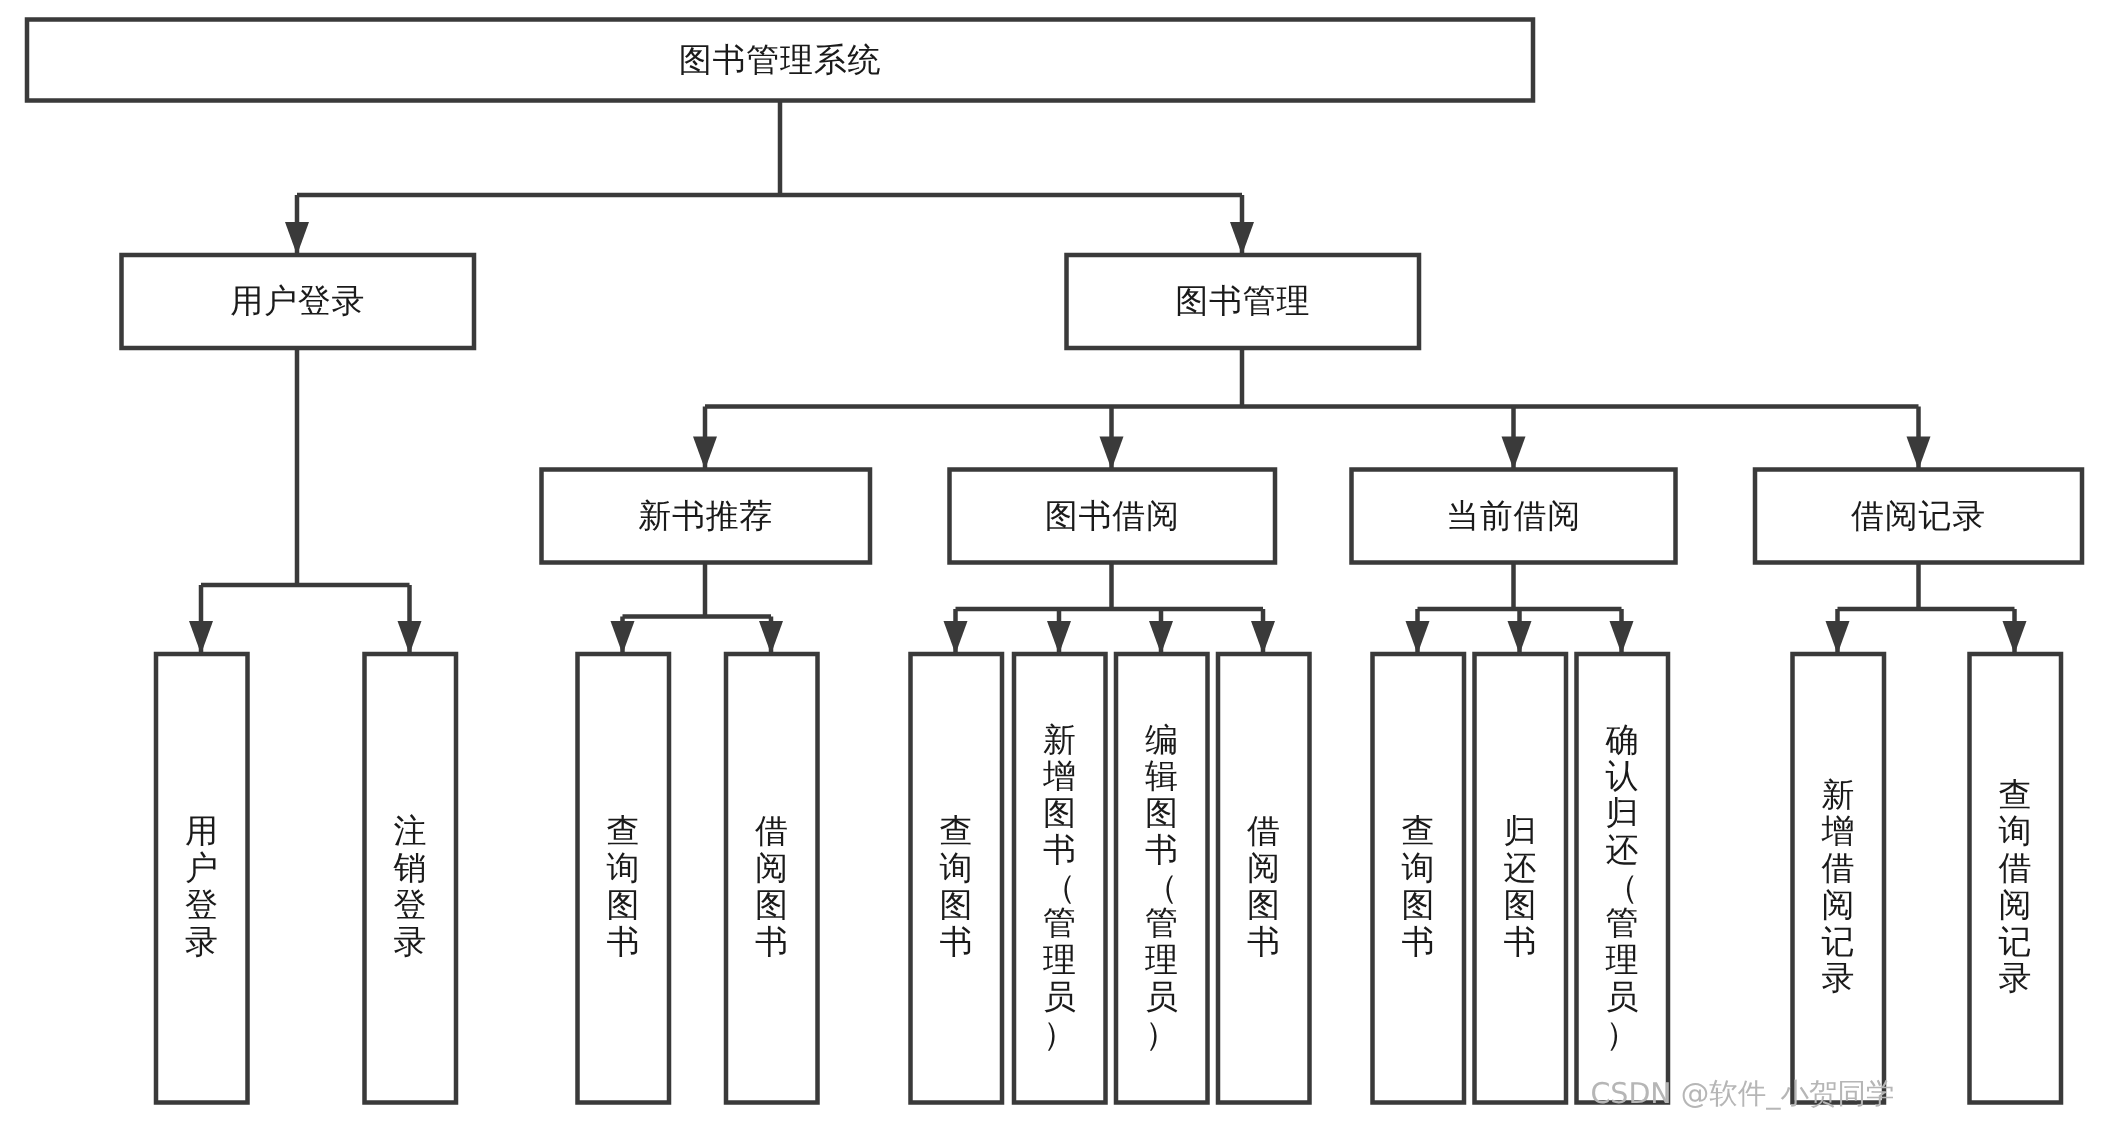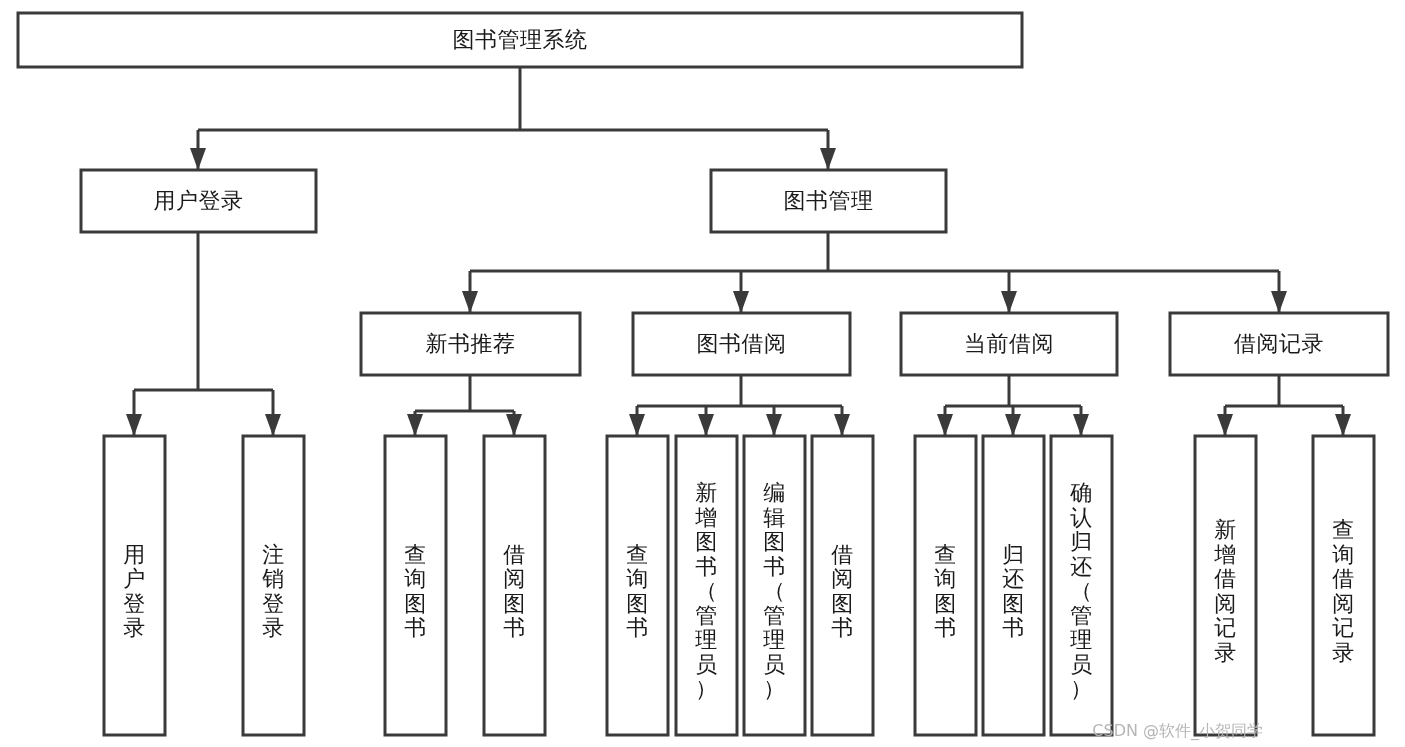--- a/index.html
+++ b/index.html
@@ -49,21 +49,21 @@
     fill: #1a1a1a;
     text-anchor: middle;
     dominant-baseline: middle;
     letter-spacing: 0.5px;
   }
   .watermark-text {
     position: absolute;
     right: 8px;
     bottom: 5px;
     font-family: "DejaVu Sans", "Liberation Sans", sans-serif;
-    font-size: 16px;
+    font-size: 19px;
     color: #b6b6b6;
     white-space: nowrap;
     pointer-events: none;
     user-select: none;
   }
 </style>
 </head>
 <body>
 
 <div id="diagram-root">

